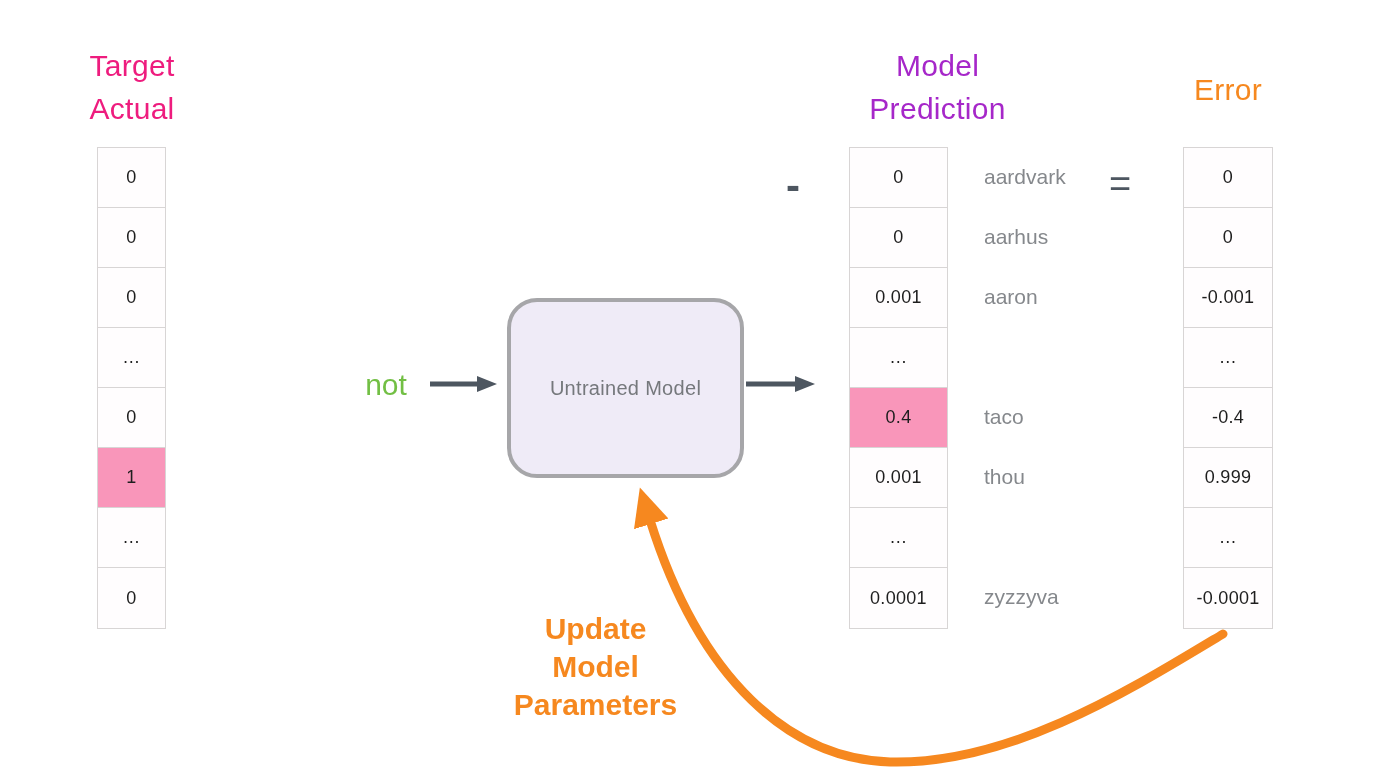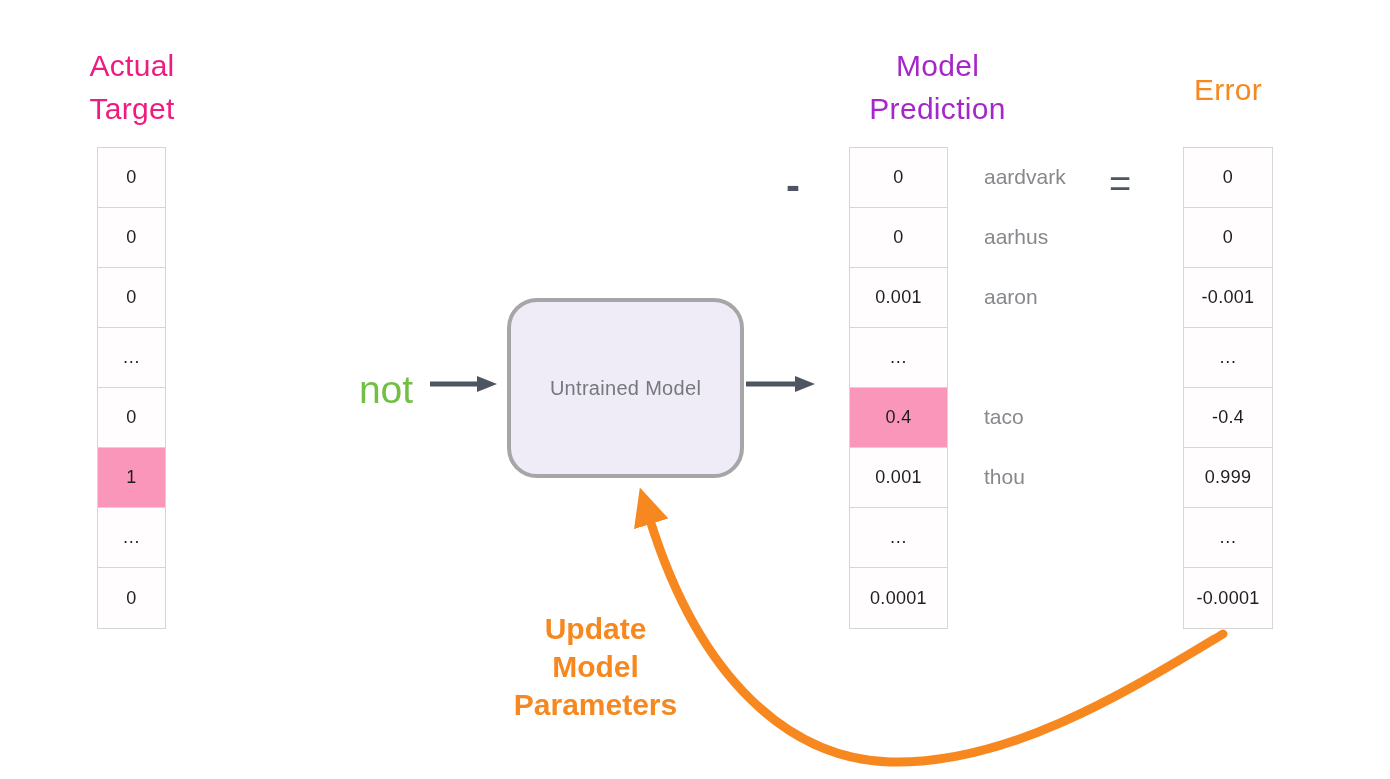--- a/index.html
+++ b/index.html
@@ -26,21 +26,21 @@
   #pred-vec   { left:849px; top:147px; width:97px; }
   #err-vec    { left:1183px;top:147px; width:88px; }
 
   #word-labels { left:962px; top:147px; width:180px; position:absolute;margin-left:22px; }
   #word-labels .wlabel {
     height:60px; display:flex; align-items:center; font-size:21px; color:#85888C;
   }
 
   #input-word {
     left:350px; top:368px; width:72px; text-align:center;
-    font-size:39px; color:var(--input-word,#72BF44);
+    font-size:30px; color:var(--input-word,#72BF44);
   }
   #op-minus {
     left:778px; top:162px; width:30px; text-align:center;
     font-size:42px; font-weight:bold; color:var(--arrow-dark,#4D5660);
   }
   #op-equals {
     left:1100px; top:163px; width:40px; text-align:center;
     font-size:38px; color:var(--arrow-dark,#4D5660);
   }
 
@@ -64,22 +64,22 @@
   .dark-head   { fill:var(--arrow-dark,#4D5660); }
   .orange-line { stroke:var(--arrow-orange,#F6881F); stroke-width:9; fill:none; stroke-linecap:round; }
   .orange-head { fill:var(--arrow-orange,#F6881F); }
 </style>
 </head>
 <body>
 
 <div id="canvas">
 
   <div class="title" id="t-actual">
+    <div>Target</div>
     <div>Actual</div>
-    <div>Target</div>
   </div>
   <div class="title" id="t-pred">
     <div>Model</div>
     <div>Prediction</div>
   </div>
   <div class="title" id="t-error">Error</div>
 
   <div class="vec" id="actual-vec">
     <div class="cell">0</div>
     <div class="cell">0</div>
@@ -111,20 +111,21 @@
   </div>
 
   <div id="word-labels">
     <div class="wlabel">aardvark</div>
     <div class="wlabel">aarhus</div>
     <div class="wlabel">aaron</div>
     <div class="wlabel"></div>
     <div class="wlabel">taco</div>
     <div class="wlabel">thou</div>
     <div class="wlabel"></div>
+    <div class="wlabel">zyzzyva</div>
   </div>
 
   <div class="vec" id="err-vec">
     <div class="cell">0</div>
     <div class="cell">0</div>
     <div class="cell">-0.001</div>
     <div class="cell">…</div>
     <div class="cell">-0.4</div>
     <div class="cell">0.999</div>
     <div class="cell">…</div>

